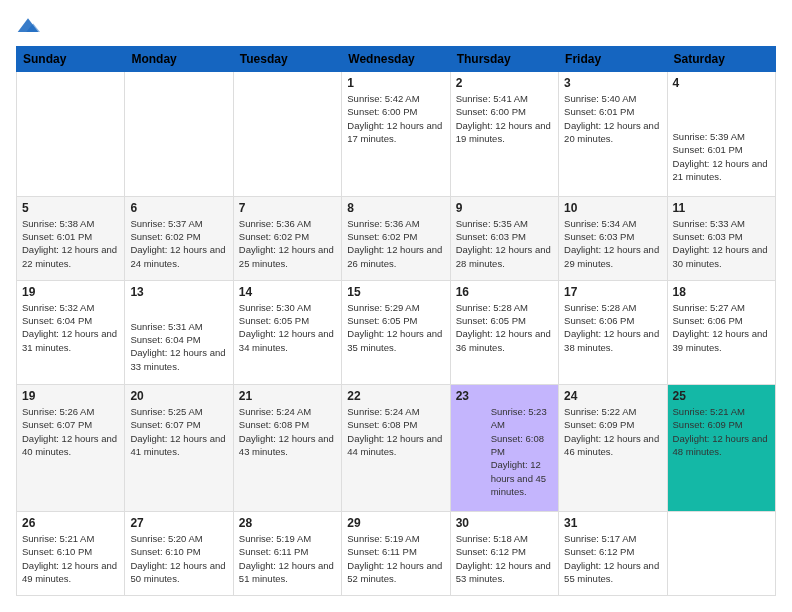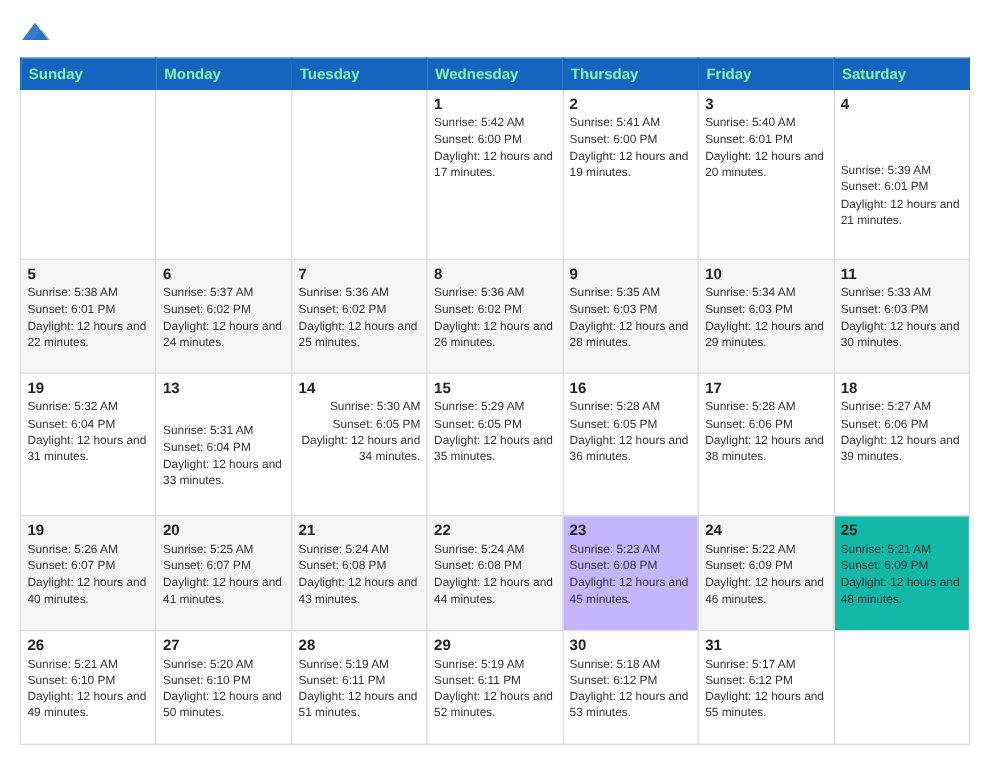--- a/index.html
+++ b/index.html
@@ -53,21 +53,21 @@
     }
     .calendar {
       flex: 1;
       border: 1px solid #ccc;
       border-collapse: collapse;
       width: 100%;
       table-layout: fixed;
     }
     .calendar th {
       background: #1565c0;
-      color: #86efac;
+      color: #000000;
       text-align: left;
       padding: 5px 6px;
       font-size: 12px;
       border: 1px solid #1565c0;
     }
     .calendar td {
       vertical-align: top;
       padding: 4px 5px;
       border: 1px solid #ddd;
       font-size: 10px;
@@ -211,21 +211,21 @@
 Daylight: 12 hours and 31 minutes.</div>
           </td>
           <td>
             <span class="day-number">13</span>
             <div class="cell-info" style="white-space: pre-line; margin-top: 21px;">Sunrise: 5:31 AM
 Sunset: 6:04 PM
 Daylight: 12 hours and 33 minutes.</div>
           </td>
           <td>
             <span class="day-number">14</span>
-            <div class="cell-info" style="white-space: pre-line; text-align: right;">Sunrise: 5:30 AM
+            <div class="cell-info" style="white-space: pre-line;">Sunrise: 5:30 AM
 Sunset: 6:05 PM
 Daylight: 12 hours and 34 minutes.</div>
           </td>
           <td>
             <span class="day-number">15</span>
             <div class="cell-info" style="white-space: pre-line;">Sunrise: 5:29 AM
 Sunset: 6:05 PM
 Daylight: 12 hours and 35 minutes.</div>
           </td>
           <td>
@@ -267,21 +267,21 @@
 Daylight: 12 hours and 43 minutes.</div>
           </td>
           <td style="background: rgb(245, 245, 245);">
             <span class="day-number">22</span>
             <div class="cell-info" style="white-space: pre-line;">Sunrise: 5:24 AM
 Sunset: 6:08 PM
 Daylight: 12 hours and 44 minutes.</div>
           </td>
           <td style="background: #c4b5fd;">
             <span class="day-number">23</span>
-            <div class="cell-info" style="white-space: pre-line;">Sunrise: 5:23 AM
+            <div class="cell-info" style="white-space: pre-line; margin-left: 35px;">Sunrise: 5:23 AM
 Sunset: 6:08 PM
 Daylight: 12 hours and 45 minutes.</div>
           </td>
           <td style="background: rgb(245, 245, 245);">
             <span class="day-number">24</span>
             <div class="cell-info" style="white-space: pre-line;">Sunrise: 5:22 AM
 Sunset: 6:09 PM
 Daylight: 12 hours and 46 minutes.</div>
           </td>
           <td style="background: #14b8a6;">

